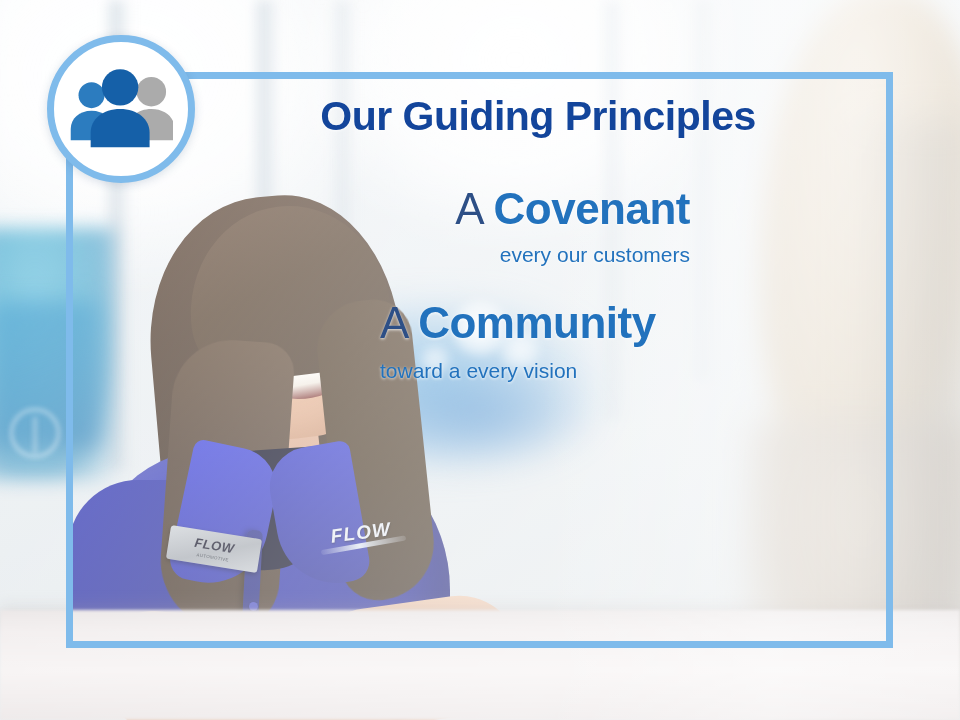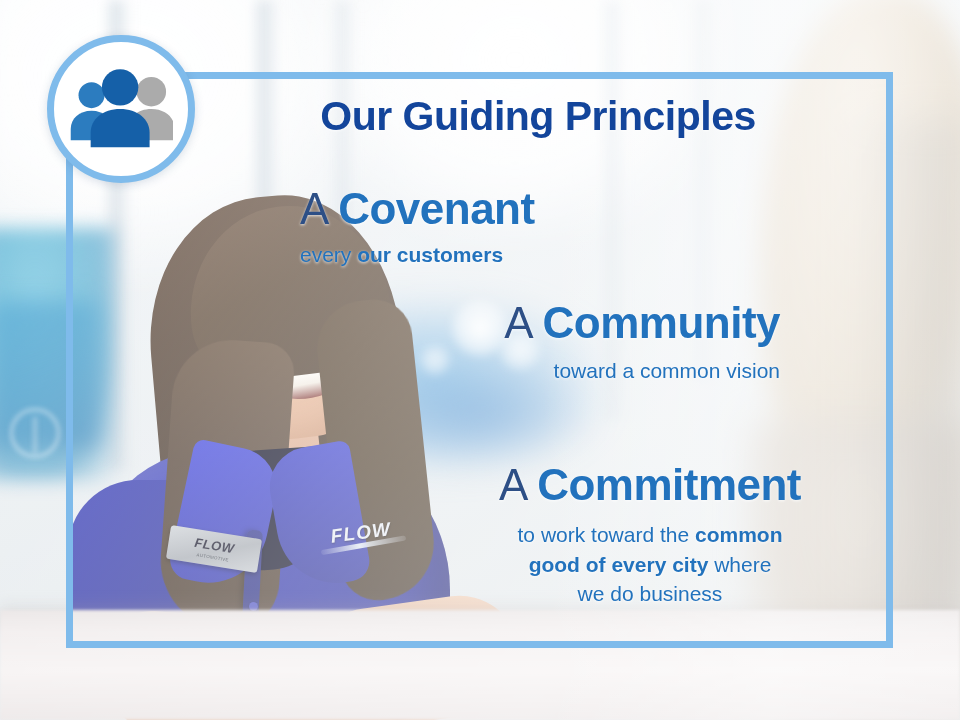--- a/index.html
+++ b/index.html
@@ -342,28 +342,28 @@
     text-shadow:0 1px 3px rgba(255,255,255,.8);
   }
   .p-head .art{ color:#2d4f86; font-weight:normal; }
   .p-head .word{ color:#2272bd; font-weight:bold; }
 
   .p-sub{
     font-size:21px; line-height:1.42;
     color:#2272bd;
     text-shadow:0 1px 3px rgba(255,255,255,.85);
   }
-  .p-sub b{ font-weight:bold; }
+  .p-sub b{ font-weight:normal; }
   .p-sub .lite{ font-weight:normal; }
 
   
-  #principle-1{ left:300px; top:186px; width:390px; text-align:left; }
+  #principle-1{ left:300px; top:186px; width:390px; text-align:right; }
   #principle-1 .p-sub{ margin-top:8px; }
 
-  #principle-2{ left:380px; top:300px; width:400px; text-align:right; }
+  #principle-2{ left:380px; top:300px; width:400px; text-align:left; }
   #principle-2 .p-sub{ margin-top:10px; }
 
   #principle-3{ left:440px; top:462px; width:420px; text-align:center; }
   #principle-3 .p-sub{ margin-top:12px; }
 </style>
 </head>
 <body>
 
 <div id="stage">
 
@@ -473,33 +473,18 @@
       <span class="lite">every </span><b>our customers</b>
     </div>
   </div>
 
   <div class="principle" id="principle-2">
     <div class="p-head">
       <span class="art">A</span>
       <span class="word">Community</span>
     </div>
     <div class="p-sub">
-      <div>toward a common vision</div>
+      <div>toward a every vision</div>
     </div>
   </div>
 
-  <div class="principle" id="principle-3">
-    <div class="p-head">
-      <span class="art">A</span>
-      <span class="word">Commitment</span>
-    </div>
-    <div class="p-sub">
-      <div>
-        <span class="lite">to work toward the </span><b>common</b>
-      </div>
-      <div>
-        <b>good of every city</b><span class="lite"> where</span>
-      </div>
-      <div>we do business</div>
-    </div>
-  </div>
 
 </div>
 
 </body></html>

